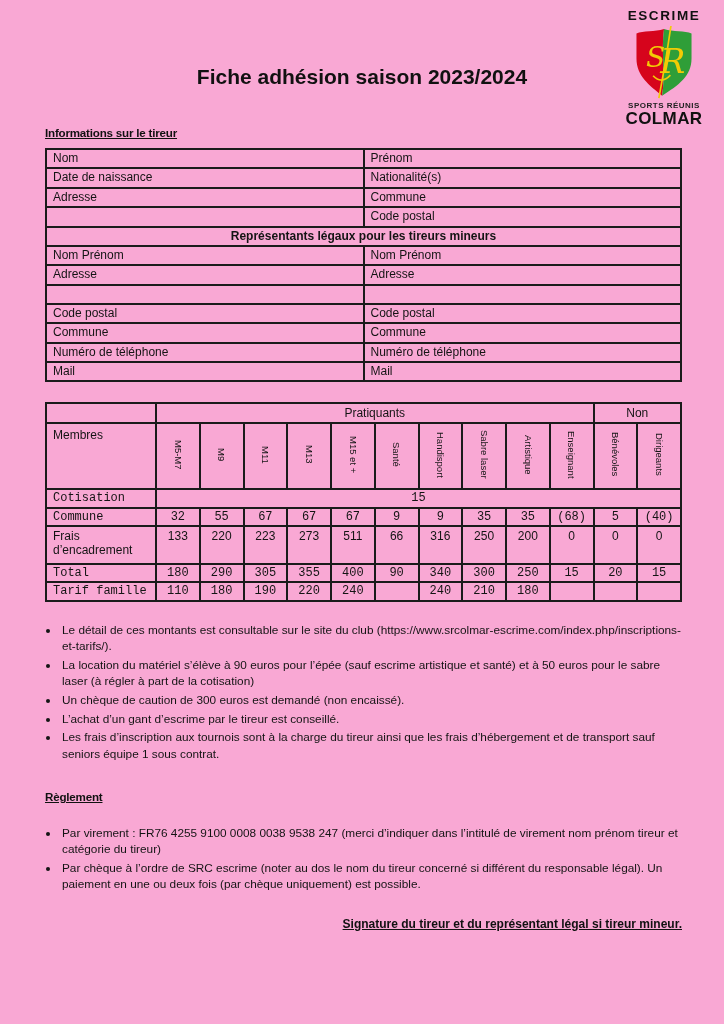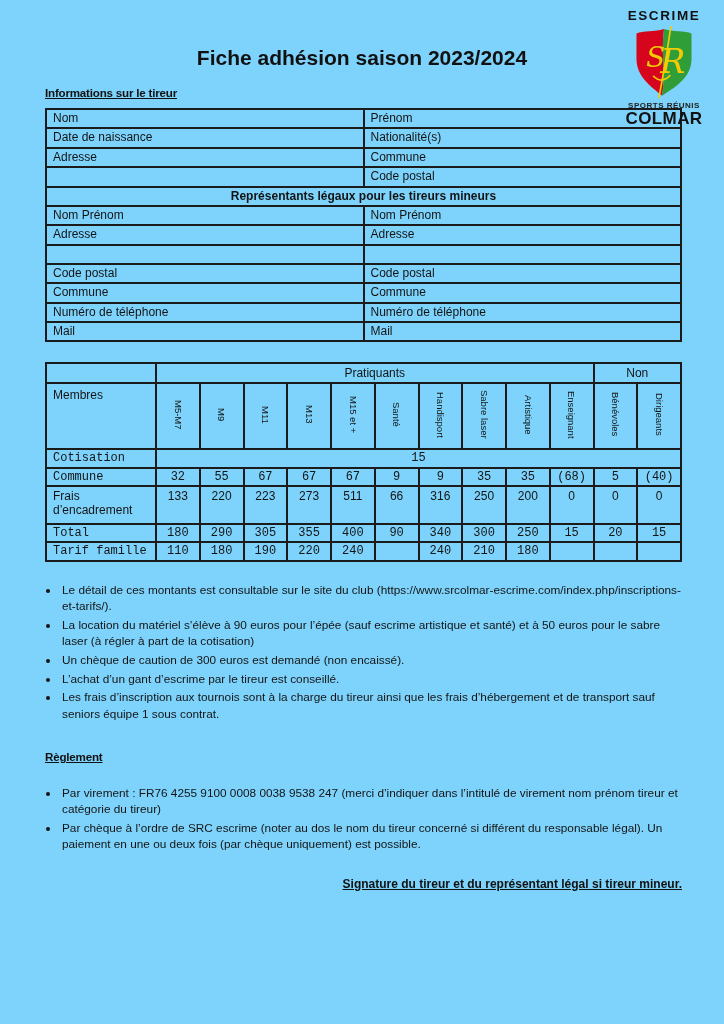--- a/index.html
+++ b/index.html
@@ -1,41 +1,41 @@
 <!DOCTYPE html>
 <html><head>
 <meta charset="utf-8">
 <style>
   * { box-sizing: border-box; margin: 0; padding: 0; }
   html,body { background:#e8e8e8; }
   .page {
     position: relative;
     width: 724px; height: 1024px;
     margin: 0 auto;
-    background: #7dd3fc;
+    background: #f9a8d4;
     font-family: "Liberation Sans", sans-serif;
     color: #161616;
     overflow: hidden;
   }
   
   .logo { position:absolute; top:8px; right:8px; width:104px; text-align:center; }
   .logo-escrime { font-size:13.5px; font-weight:bold; letter-spacing:1.6px; color:#111; }
   .shield { display:block; width:64px; height:74px; margin:3px auto 1px; }
   .logo-sr { font-size:8px; font-weight:bold; letter-spacing:0.5px; color:#222; margin-top:1px; }
   .logo-colmar { font-size:17px; font-weight:bold; letter-spacing:0.4px; line-height:1.05; color:#111; }
   
-  h1 { padding-top:46px; text-align:center; font-size:21px; font-weight:bold; color:#111; }
+  h1 { padding-top:46px; text-align:center; font-size:21px; font-weight:bold; color:#111;margin-top:19px; }
   .heading {
     margin: 0 42px 0 45px;
     font-size: 11.6px; font-weight: bold;
     letter-spacing: -0.2px;
     text-decoration: underline;
     color:#111;
   }
-  .h-info { margin-top:16px; }
+  .h-info { margin-top:37px; }
   .h-fees { margin-top:17px; line-height:1.45; }
   .h-reglement { margin-top:28px; }
   
   table { border-collapse:collapse; table-layout:fixed; margin:0 42px 12px 45px; width:637px; }
   td { border:2px solid #1b1b1b; font-size:12px; line-height:1.2; padding:1px 6px 2px; vertical-align:middle; color:#141414; }
   .t1 { margin-top:9px; }
   .t1 td { height:19px; }
   .t1 .sep { text-align:center; font-weight:bold; }
   .t2 { margin-top:20px; }
   .t2 td { text-align:center; padding:1px 3px; }

